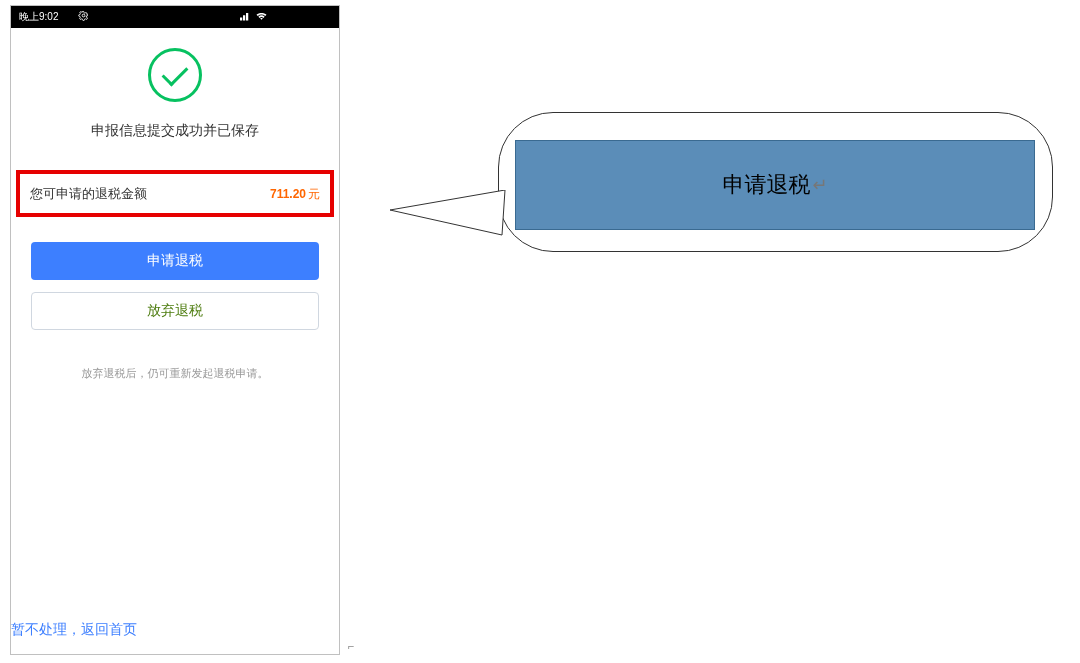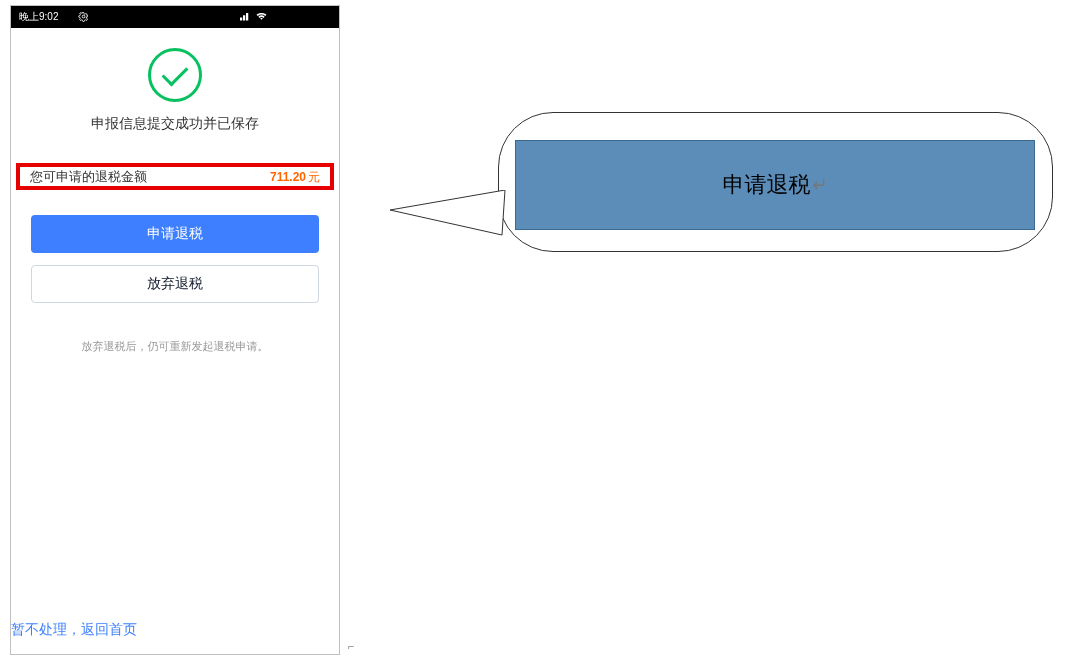--- a/index.html
+++ b/index.html
@@ -30,21 +30,21 @@
       background: #000000;
       color: #ffffff;
       display: flex;
       justify-content: space-between;
       align-items: center;
       padding: 0 8px;
       font-size: 10px;
     }
     .status-left {
       display: flex;
-      align-items: flex-end;
+      align-items: flex-start;
       gap: 20px;
     }
     .status-right {
       display: flex;
       align-items: center;
       gap: 3px;
     }
     .notch {
       width: 60px;
       height: 14px;
@@ -57,21 +57,21 @@
       align-items: center;
       justify-content: center;
       font-size: 15px;
       color: #333;
     }
     .hero-section {
       display: flex;
       flex-direction: column;
       align-items: center;
       padding: 20px 0 15px 0;
-      gap: 13px;
+      gap: 20px;
     }
     .success-circle {
       width: 54px;
       height: 54px;
       border: 3px solid #07c160;
       border-radius: 50%;
       display: flex;
       align-items: center;
       justify-content: center;
     }
@@ -83,21 +83,21 @@
       transform: rotate(-45deg);
       margin-top: -4px;
     }
     .success-text {
       font-size: 14px;
       color: #333;
     }
     .refund-row {
       margin: 15px 5px 0 5px;
       border: 4px solid #e60000;
-      padding: 0 10px;
+      padding: 10px 10px;
       display: flex;
       justify-content: space-between;
       align-items: center;
     }
     .refund-label {
       font-size: 13px;
       color: #333;
     }
     .refund-amount {
       font-size: 12px;
@@ -124,21 +124,21 @@
       font-size: 14px;
       cursor: pointer;
     }
     .btn-primary {
       background: #3d7fff;
       color: #ffffff;
       border: none;
     }
     .btn-outline {
       background: #ffffff;
-      color: #0f172a;
+      color: #4d7c0f;
       border: 1px solid #d0d7e0;
     }
     .hint-text {
       text-align: center;
       font-size: 11px;
       color: #999;
       margin-top: 24px;
     }
     .spacer {
       flex: 1;

